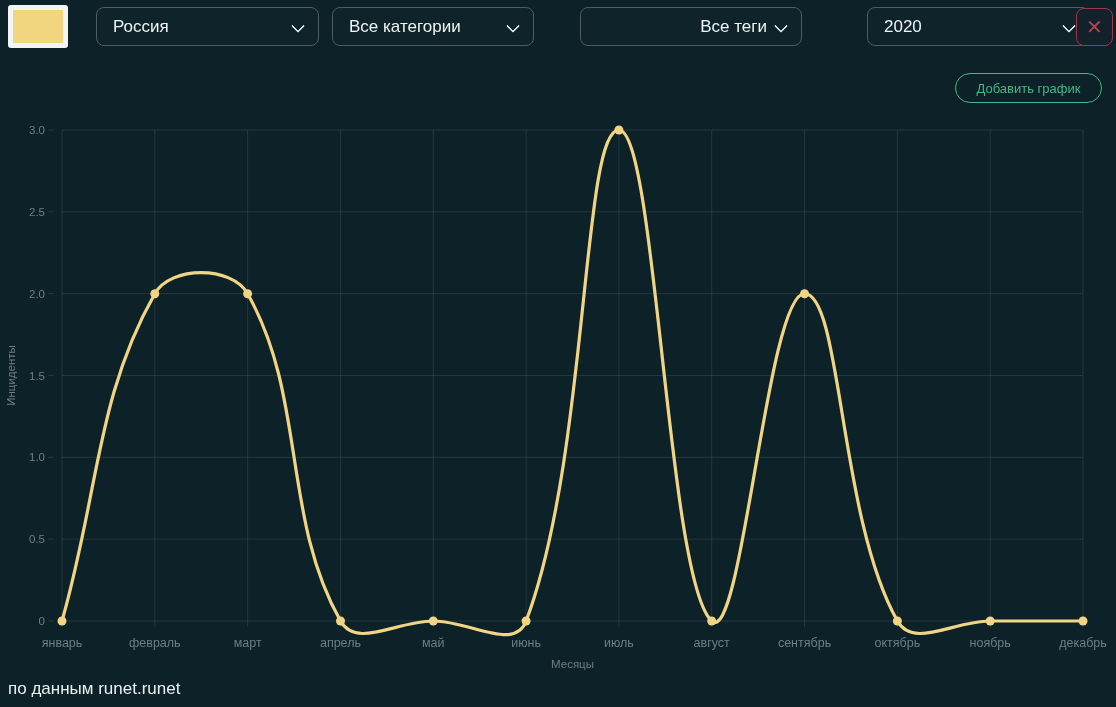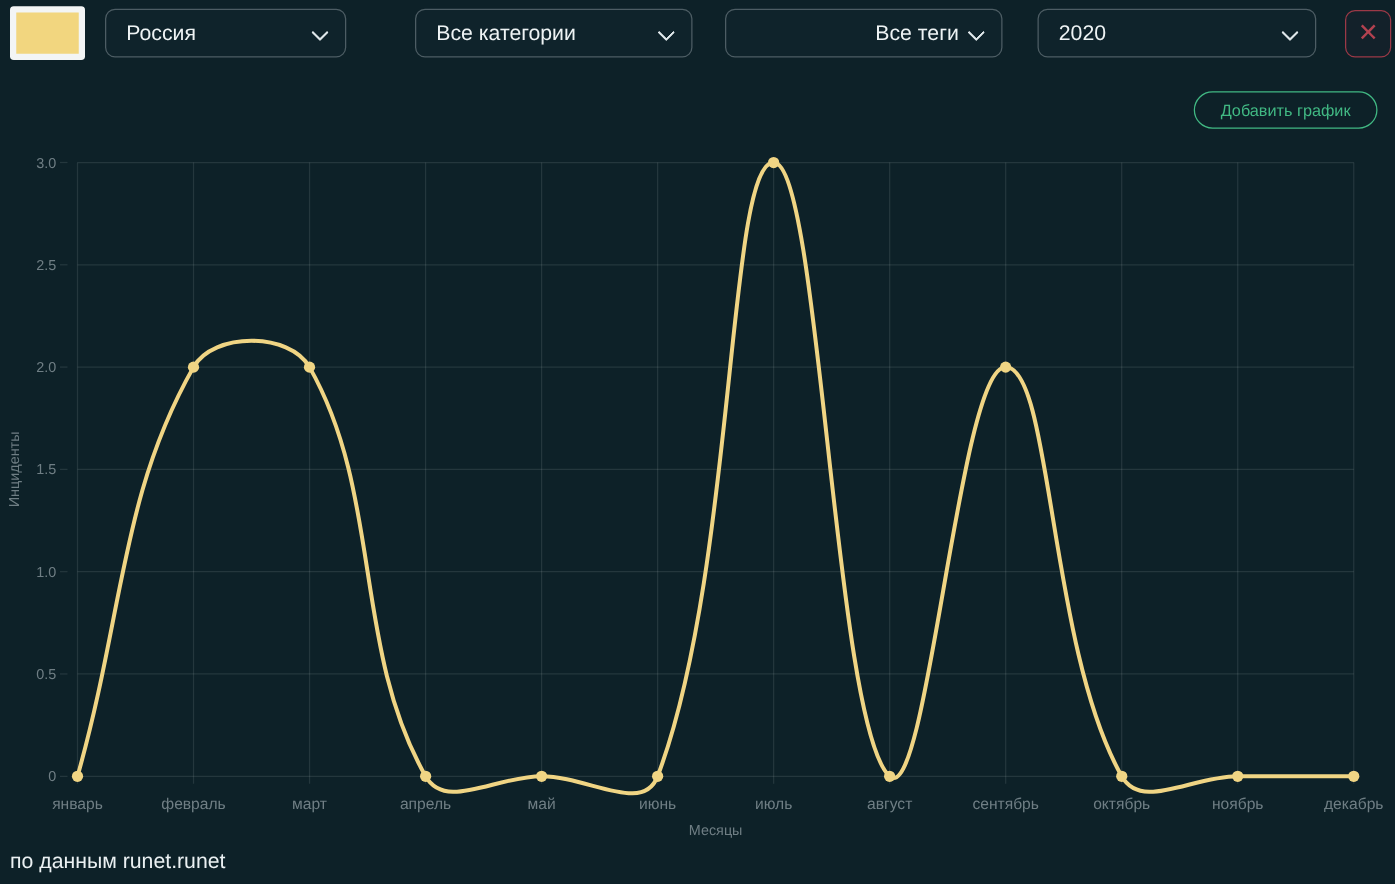--- a/index.html
+++ b/index.html
@@ -118,36 +118,36 @@
     <circle cx="804.5" cy="293.7" r="4.5" fill="#f0d584"></circle>
     <circle cx="897.4" cy="621.0" r="4.5" fill="#f0d584"></circle>
     <circle cx="990.2" cy="621.0" r="4.5" fill="#f0d584"></circle>
     <circle cx="1083.0" cy="621.0" r="4.5" fill="#f0d584"></circle>
   </svg>
 
 <div class="swatch">
   <div class="swatch-fill" style="background: rgb(242, 214, 127);"></div>
 </div>
 
-<div class="select" style="left:84px;width:193px;">
+<div class="select" style="left:96px;width:223px;">
   <span class="val">Россия</span>
   <span class="chev"></span>
 </div>
 
-<div class="select" style="left:332px;width:222px;">
+<div class="select" style="left:332px;width:202px;">
   <span class="val">Все категории</span>
   <span class="chev"></span>
 </div>
 
 <div class="select" style="left:580px;width:222px;justify-content:flex-end;">
   <span class="val">Все теги</span>
   <span class="chev"></span>
 </div>
 
-<div class="select" style="left:830px;width:223px;">
+<div class="select" style="left:867px;width:223px;">
   <span class="val">2020</span>
   <span class="chev"></span>
 </div>
 
 <div class="close-btn">
   <span>✕</span>
 </div>
 
 <div class="add-btn">
   <span>Добавить график</span>

